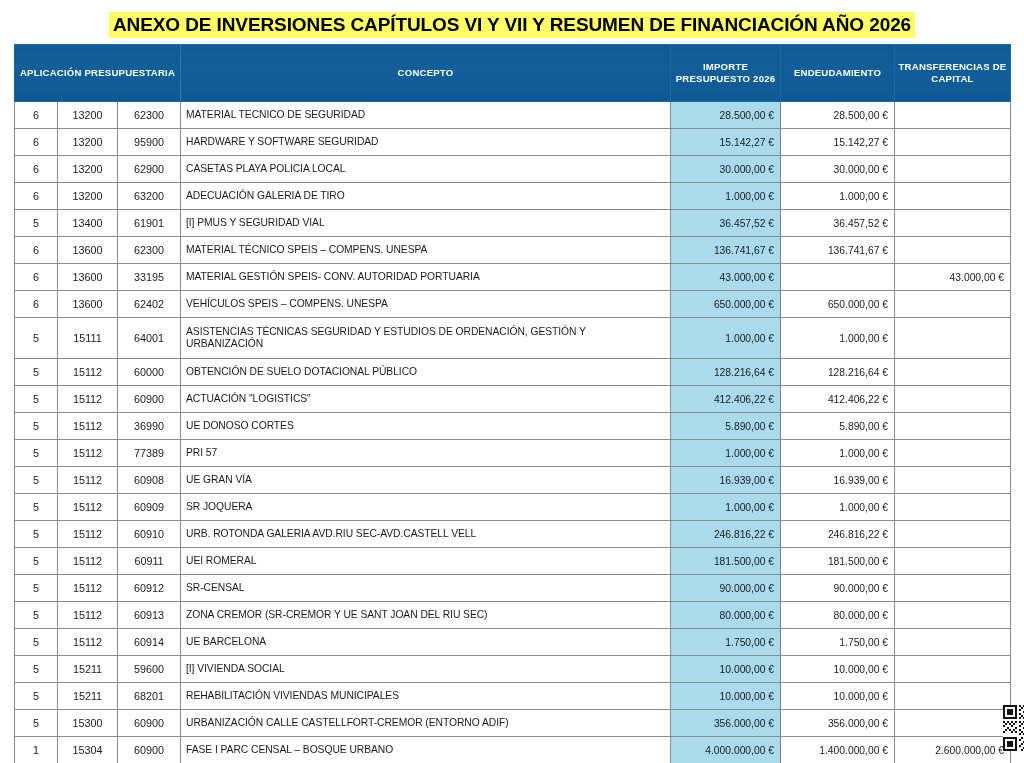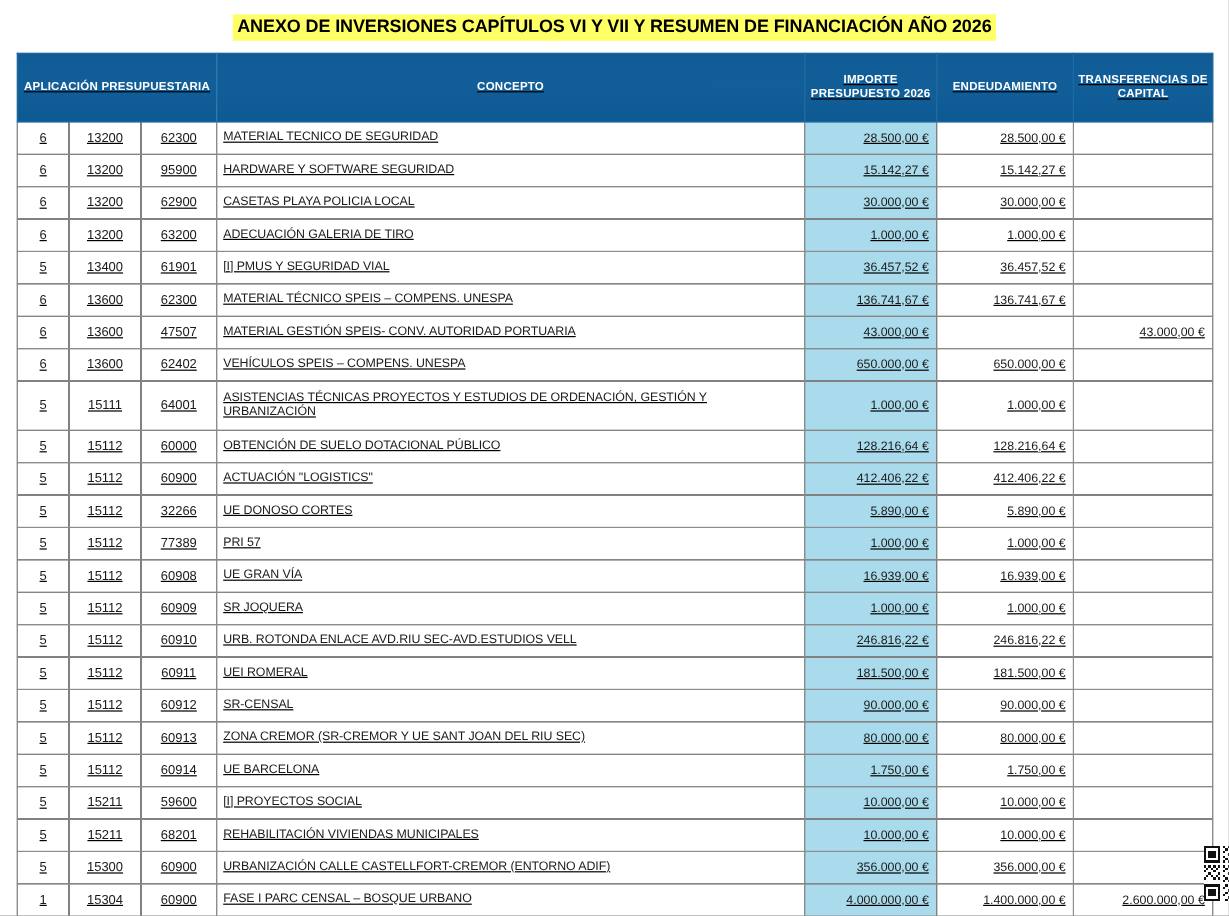--- a/index.html
+++ b/index.html
@@ -24,38 +24,37 @@
     width: 100%;
     text-align: center;
     padding-top: 12px;
     padding-bottom: 6px;
     line-height: 1;
   }
   .title-text {
     display: inline-block;
     background: #ffff66;
     color: #000000;
-    font-size: 15px;
+    font-size: 19px;
     font-weight: bold;
     letter-spacing: -0.1px;
     padding: 3px 4px 4px 4px;
     white-space: nowrap;
   }
   .table-wrap {
     position: absolute;
     left: 14px;
     top: 44px;
     width: 996px;
   }
   table.budget {
     border-collapse: collapse;
     table-layout: fixed;
     width: 996px;
-    background: #737373;
-    text-decoration: underline;
+    background: #7f1d1d;
   }
   table.budget col.c-cap    { width: 43px; }
   table.budget col.c-prog   { width: 60px; }
   table.budget col.c-econ   { width: 63px; }
   table.budget col.c-conc   { width: 490px; }
   table.budget col.c-imp    { width: 110px; }
   table.budget col.c-end    { width: 114px; }
   table.budget col.c-trans  { width: 116px; }
 
   thead th {
@@ -199,40 +198,40 @@
             <td class="code">13600</td>
             <td class="code">62300</td>
             <td class="concepto">MATERIAL TÉCNICO SPEIS – COMPENS. UNESPA</td>
             <td class="num importe">136.741,67 €</td>
             <td class="num">136.741,67 €</td>
             <td class="num"></td>
           </tr>
           <tr>
             <td class="code">6</td>
             <td class="code">13600</td>
-            <td class="code">47507</td>
+            <td class="code">33195</td>
             <td class="concepto">MATERIAL GESTIÓN SPEIS- CONV. AUTORIDAD PORTUARIA</td>
             <td class="num importe">43.000,00 €</td>
             <td class="num"></td>
             <td class="num">43.000,00 €</td>
           </tr>
           <tr>
             <td class="code">6</td>
             <td class="code">13600</td>
             <td class="code">62402</td>
             <td class="concepto">VEHÍCULOS SPEIS – COMPENS. UNESPA</td>
             <td class="num importe">650.000,00 €</td>
             <td class="num">650.000,00 €</td>
             <td class="num"></td>
           </tr>
           <tr class="tall">
             <td class="code">5</td>
             <td class="code">15111</td>
             <td class="code">64001</td>
-            <td class="concepto">ASISTENCIAS TÉCNICAS PROYECTOS Y ESTUDIOS DE ORDENACIÓN, GESTIÓN Y URBANIZACIÓN</td>
+            <td class="concepto">ASISTENCIAS TÉCNICAS SEGURIDAD Y ESTUDIOS DE ORDENACIÓN, GESTIÓN Y URBANIZACIÓN</td>
             <td class="num importe">1.000,00 €</td>
             <td class="num">1.000,00 €</td>
             <td class="num"></td>
           </tr>
           <tr>
             <td class="code">5</td>
             <td class="code">15112</td>
             <td class="code">60000</td>
             <td class="concepto">OBTENCIÓN DE SUELO DOTACIONAL PÚBLICO</td>
             <td class="num importe">128.216,64 €</td>
@@ -244,21 +243,21 @@
             <td class="code">15112</td>
             <td class="code">60900</td>
             <td class="concepto">ACTUACIÓN "LOGISTICS"</td>
             <td class="num importe">412.406,22 €</td>
             <td class="num">412.406,22 €</td>
             <td class="num"></td>
           </tr>
           <tr>
             <td class="code">5</td>
             <td class="code">15112</td>
-            <td class="code">32266</td>
+            <td class="code">36990</td>
             <td class="concepto">UE DONOSO CORTES</td>
             <td class="num importe">5.890,00 €</td>
             <td class="num">5.890,00 €</td>
             <td class="num"></td>
           </tr>
           <tr>
             <td class="code">5</td>
             <td class="code">15112</td>
             <td class="code">77389</td>
             <td class="concepto">PRI 57</td>
@@ -281,21 +280,21 @@
             <td class="code">60909</td>
             <td class="concepto">SR JOQUERA</td>
             <td class="num importe">1.000,00 €</td>
             <td class="num">1.000,00 €</td>
             <td class="num"></td>
           </tr>
           <tr>
             <td class="code">5</td>
             <td class="code">15112</td>
             <td class="code">60910</td>
-            <td class="concepto">URB. ROTONDA ENLACE AVD.RIU SEC-AVD.ESTUDIOS VELL</td>
+            <td class="concepto">URB. ROTONDA GALERIA AVD.RIU SEC-AVD.CASTELL VELL</td>
             <td class="num importe">246.816,22 €</td>
             <td class="num">246.816,22 €</td>
             <td class="num"></td>
           </tr>
           <tr>
             <td class="code">5</td>
             <td class="code">15112</td>
             <td class="code">60911</td>
             <td class="concepto">UEI ROMERAL</td>
             <td class="num importe">181.500,00 €</td>
@@ -326,21 +325,21 @@
             <td class="code">60914</td>
             <td class="concepto">UE BARCELONA</td>
             <td class="num importe">1.750,00 €</td>
             <td class="num">1.750,00 €</td>
             <td class="num"></td>
           </tr>
           <tr>
             <td class="code">5</td>
             <td class="code">15211</td>
             <td class="code">59600</td>
-            <td class="concepto">[I] PROYECTOS SOCIAL</td>
+            <td class="concepto">[I] VIVIENDA SOCIAL</td>
             <td class="num importe">10.000,00 €</td>
             <td class="num">10.000,00 €</td>
             <td class="num"></td>
           </tr>
           <tr>
             <td class="code">5</td>
             <td class="code">15211</td>
             <td class="code">68201</td>
             <td class="concepto">REHABILITACIÓN VIVIENDAS MUNICIPALES</td>
             <td class="num importe">10.000,00 €</td>

